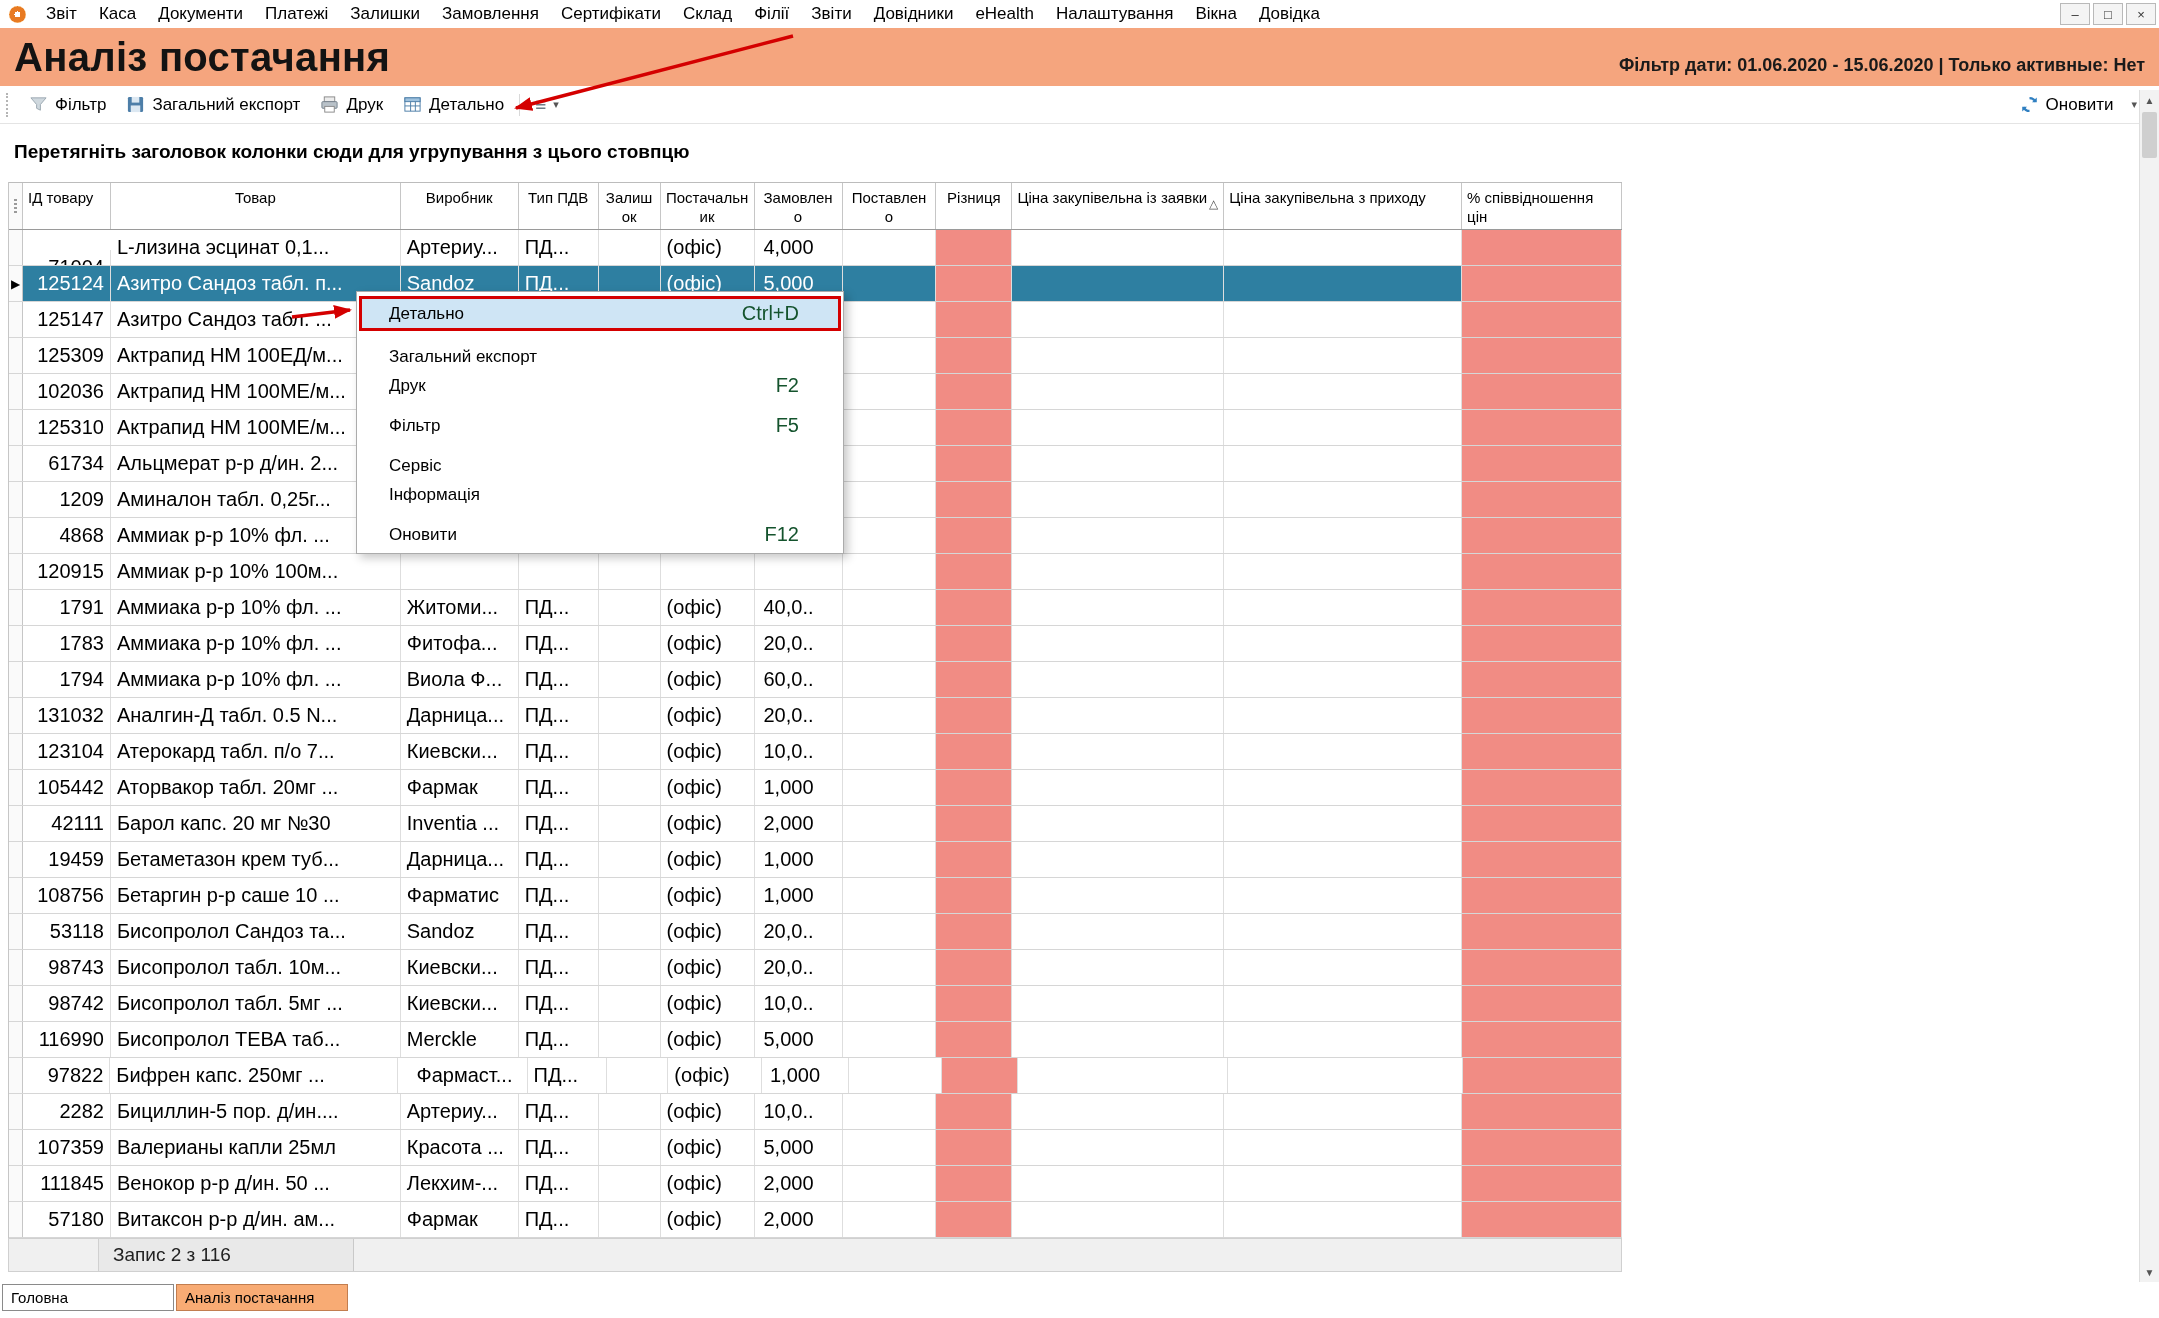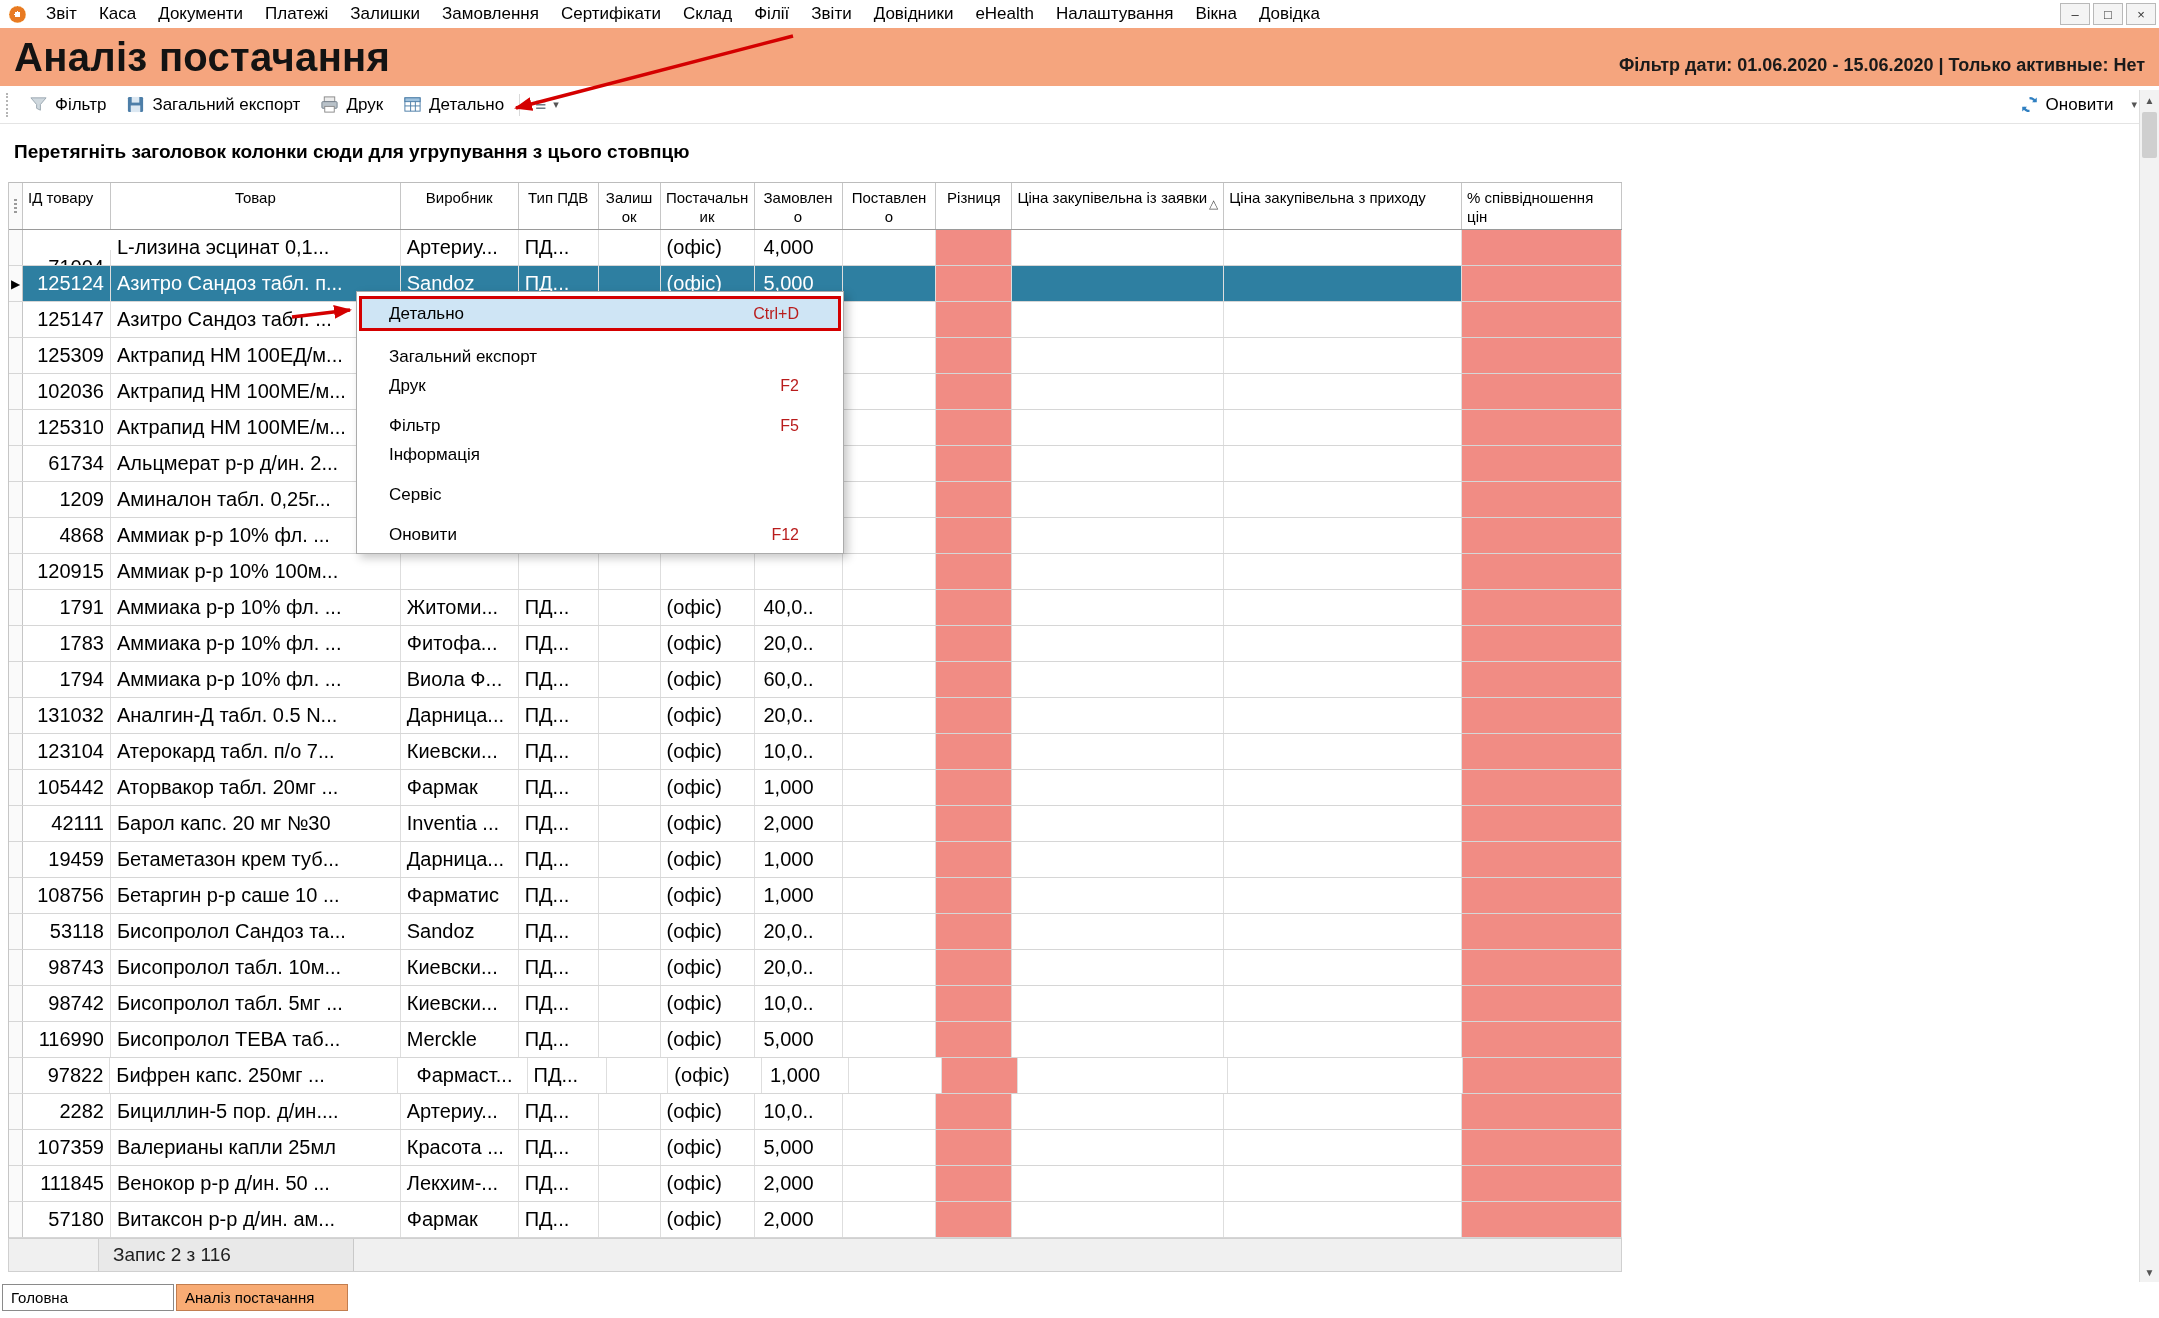--- a/index.html
+++ b/index.html
@@ -52,21 +52,21 @@
   .cell.pad{padding-right:28px}
   .cell.hlcol{background:var(--col-highlight)}
   .trow.sel .cell{background:var(--sel-row);color:#fff}
   .trow.sel .cell.hlcol{background:var(--col-highlight)}
   .trow.sel .cell.ind{background:#fafafa;color:#000}
   
   .ctx{position:absolute;left:356px;top:291px;width:488px;background:#fff;border:1px solid #ababab;box-shadow:4px 4px 9px rgba(0,0,0,.22);padding:4px 2px;z-index:15}
   .ctx-item{height:29px;display:flex;align-items:center;justify-content:space-between;padding:0 42px 0 30px;font-size:17px;cursor:default}
   .ctx-item.gap{margin-top:11px}
   .ctx-item.hl{background:#cfe5f5;border:3px solid var(--annotation);height:35px;padding:0 39px 0 27px}
-  .ctx-shortcut{font-size:16px;color:#b91c1c}
+  .ctx-shortcut{font-size:20px;color:#14532d}
   
   .statusbar{position:absolute;left:8px;top:1238px;width:1614px;height:34px;background:#f0f0f0;border:1px solid #d0d0d0;display:flex;align-items:stretch;font-size:19px;color:#222}
   .status-seg1{width:90px;border-right:1px solid #d0d0d0}
   .status-record{min-width:255px;display:flex;align-items:center;padding:0 14px;background:#e9e9e9;border-right:1px solid #c9c9c9}
   
   .tabs{position:absolute;left:2px;top:1284px;display:flex;font-size:15px}
   .tab{height:27px;display:flex;align-items:center;padding:0 8px;border:1px solid #8a8a8a;background:#fff;min-width:172px;margin-right:2px;cursor:default}
   .tab.active{background:var(--active-tab);border-color:#c27d4f}
   
   .vscroll{position:absolute;right:0;top:90px;width:20px;height:1192px;background:#f2f2f2;border-left:1px solid #dedede}
@@ -644,25 +644,25 @@
       <span>Загальний експорт</span>
     </div>
     <div class="ctx-item">
       <span>Друк</span>
       <span class="ctx-shortcut">F2</span>
     </div>
     <div class="ctx-item gap">
       <span>Фільтр</span>
       <span class="ctx-shortcut">F5</span>
     </div>
+    <div class="ctx-item gap">
+      <span>Сервіс</span>
+    </div>
     <div class="ctx-item">
       <span>Інформація</span>
-    </div>
-    <div class="ctx-item gap">
-      <span>Сервіс</span>
     </div>
     <div class="ctx-item gap">
       <span>Оновити</span>
       <span class="ctx-shortcut">F12</span>
     </div>
   </div>
 
 <div class="statusbar">
   <div class="status-seg1"></div>
   <div class="status-record">Запис 2 з 116</div>

